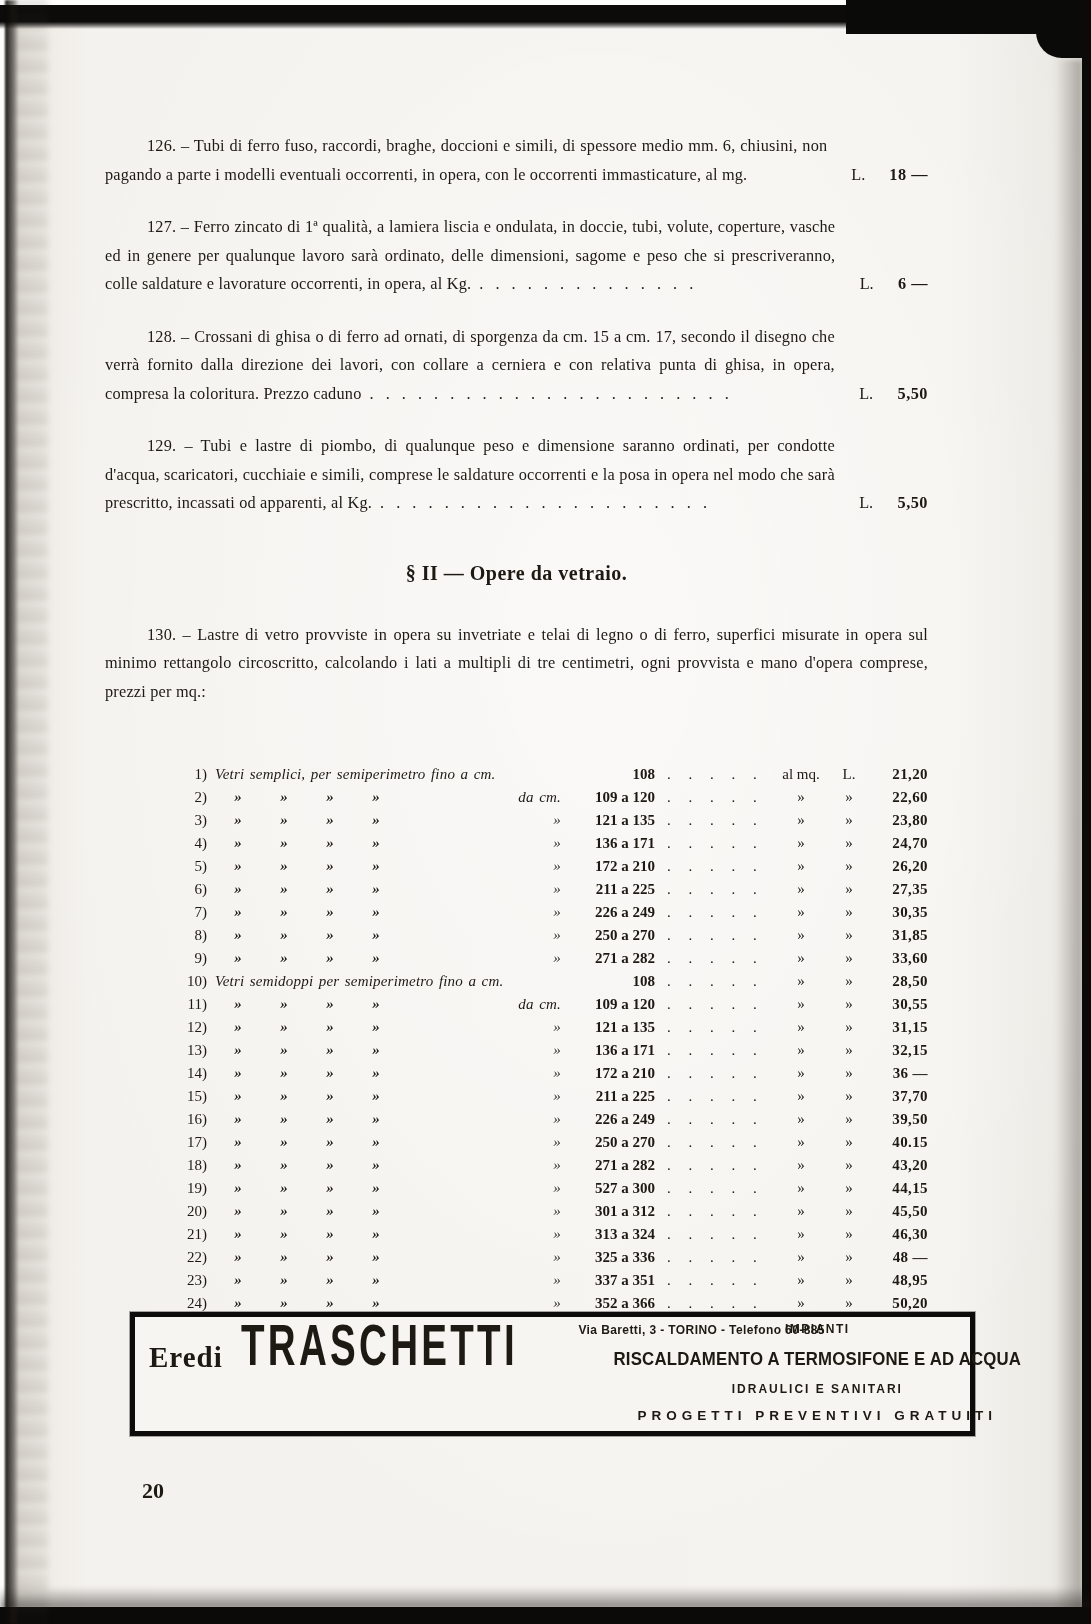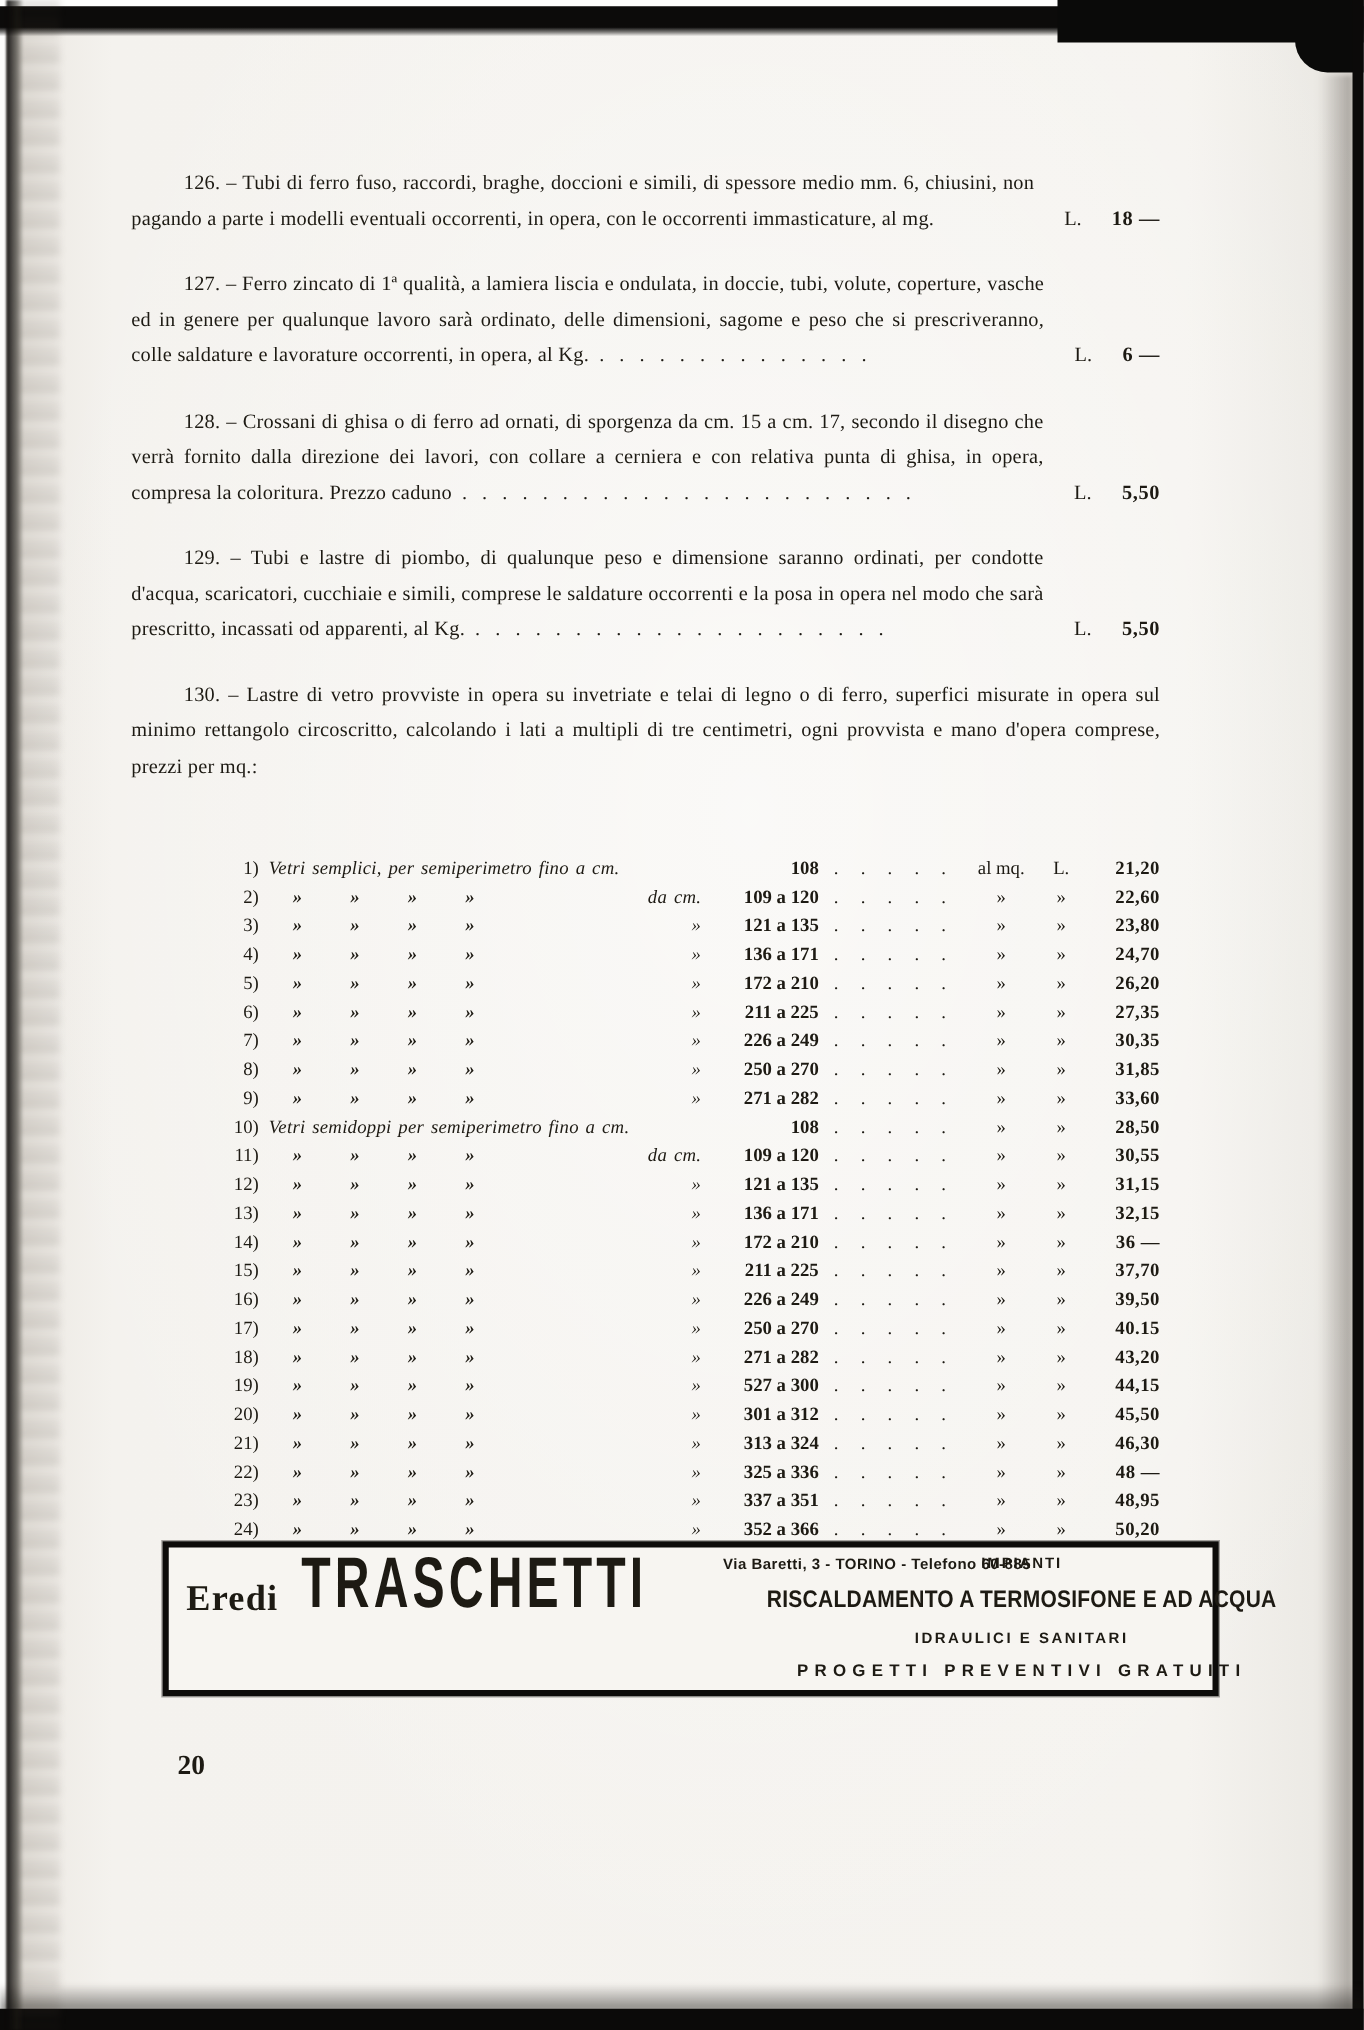--- a/index.html
+++ b/index.html
@@ -123,20 +123,21 @@
     <div class="para-price">5,50</div>
   </div>
 
   <div class="para">
     <div class="para-text"><span class="para-body">129. – Tubi e lastre di piombo, di qualunque peso e dimensione saranno ordinati, per condotte d'acqua, scaricatori, cucchiaie e simili, comprese le saldature occorrenti e la posa in opera nel modo che sarà prescritto, incassati od apparenti, al Kg.</span><span class="para-leader"> . . . . . . . . . . . . . . . . . . . . .</span></div>
     <div class="para-cur">L.</div>
     <div class="para-price">5,50</div>
   </div>
 </div>
 
+  <div class="section-heading">§ II — Opere da vetraio.</div>
 
   <div class="para intro">
     <div class="para-text">130. – Lastre di vetro provviste in opera su invetriate e telai di legno o di ferro, superfici misurate in opera sul minimo rettangolo circoscritto, calcolando i lati a multipli di tre centimetri, ogni provvista e mano d'opera comprese, prezzi per mq.:</div>
   </div>
 
   <div class="ptable" id="ptable">
   <div class="trow">
     <span class="c-num">1)</span>
     <span class="c-label">Vetri semplici, per semiperimetro fino a cm.</span>
     <span class="c-range">108</span>

